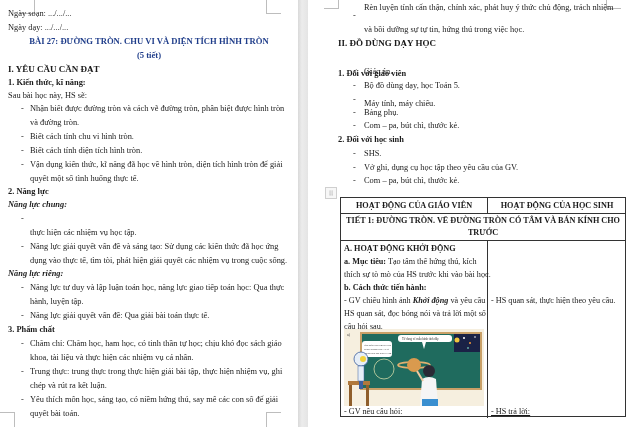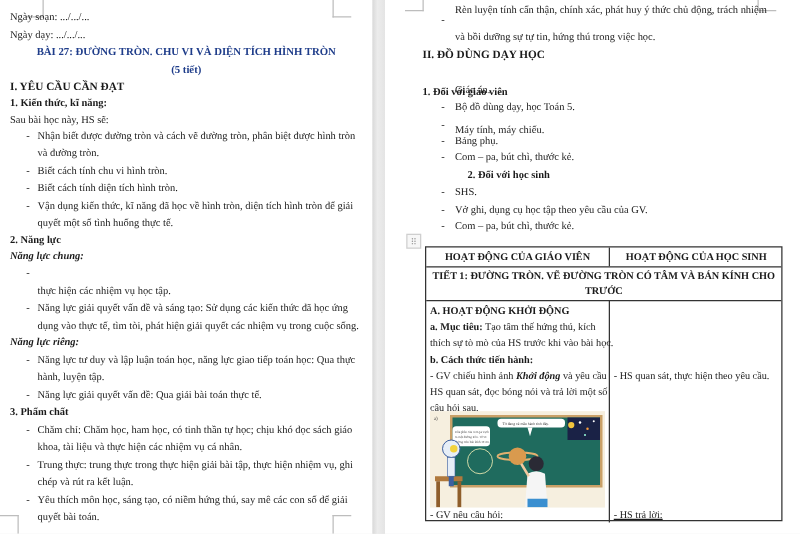--- a/index.html
+++ b/index.html
@@ -114,21 +114,21 @@
   <div class="line" style="left:56px; top:66px;">Giáo án.</div>
   <div class="dash" style="left:45px; top:80px;">-</div>
   <div class="line" style="left:56px; top:80px;">Bộ đồ dùng dạy, học Toán 5.</div>
   <div class="dash" style="left:45px; top:94px;">-</div>
   <div class="line" style="left:56px; top:98px;">Máy tính, máy chiếu.</div>
   <div class="dash" style="left:45px; top:107px;">-</div>
   <div class="line" style="left:56px; top:107px;">Bảng phụ.</div>
   <div class="dash" style="left:45px; top:120px;">-</div>
   <div class="line" style="left:56px; top:120px;">Com – pa, bút chì, thước kẻ.</div>
 
-  <div class="line b" style="left:30px; top:134px;margin-left:36px;">2. Đối với học sinh</div>
+  <div class="line b" style="left:30px; top:134px;">2. Đối với học sinh</div>
   <div class="dash" style="left:45px; top:148px;">-</div>
   <div class="line" style="left:56px; top:148px;">SHS.</div>
   <div class="dash" style="left:45px; top:162px;">-</div>
   <div class="line" style="left:56px; top:162px;">Vở ghi, dụng cụ học tập theo yêu cầu của GV.</div>
   <div class="dash" style="left:45px; top:175px;">-</div>
   <div class="line" style="left:56px; top:175px;">Com – pa, bút chì, thước kẻ.</div>
 
   <div class="anchor">⠿</div>
 
   <div class="tbl">

